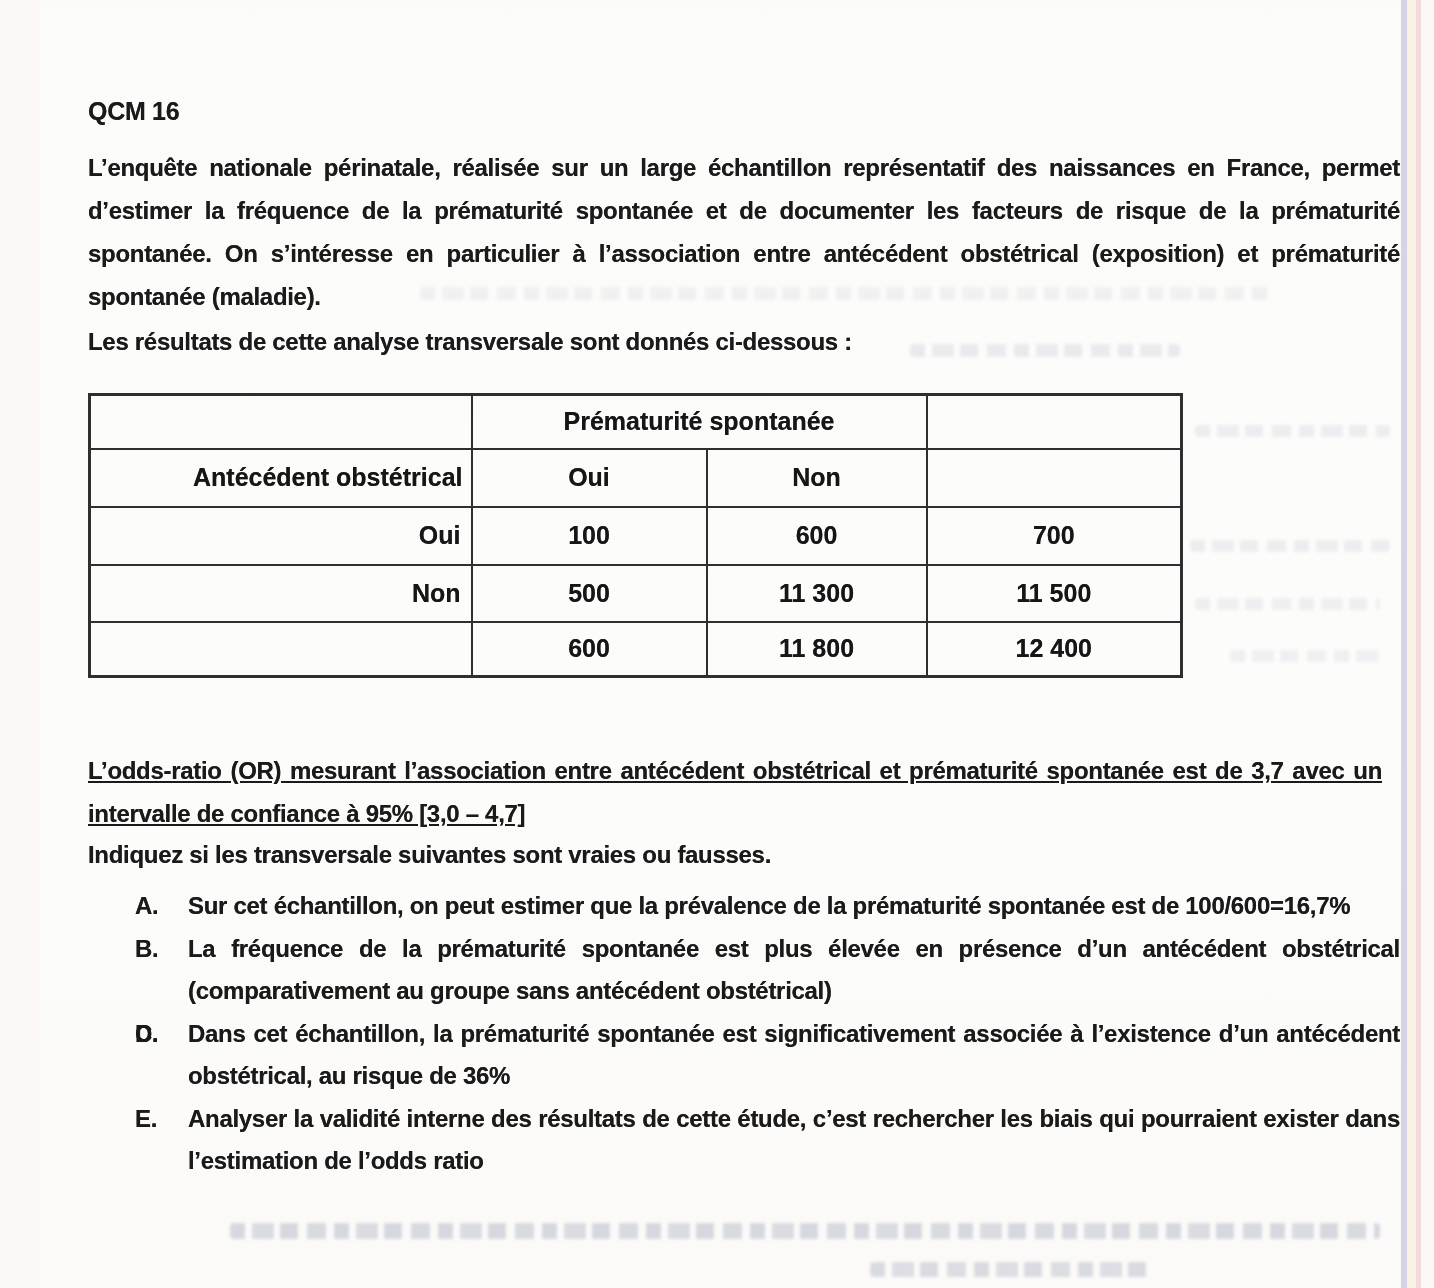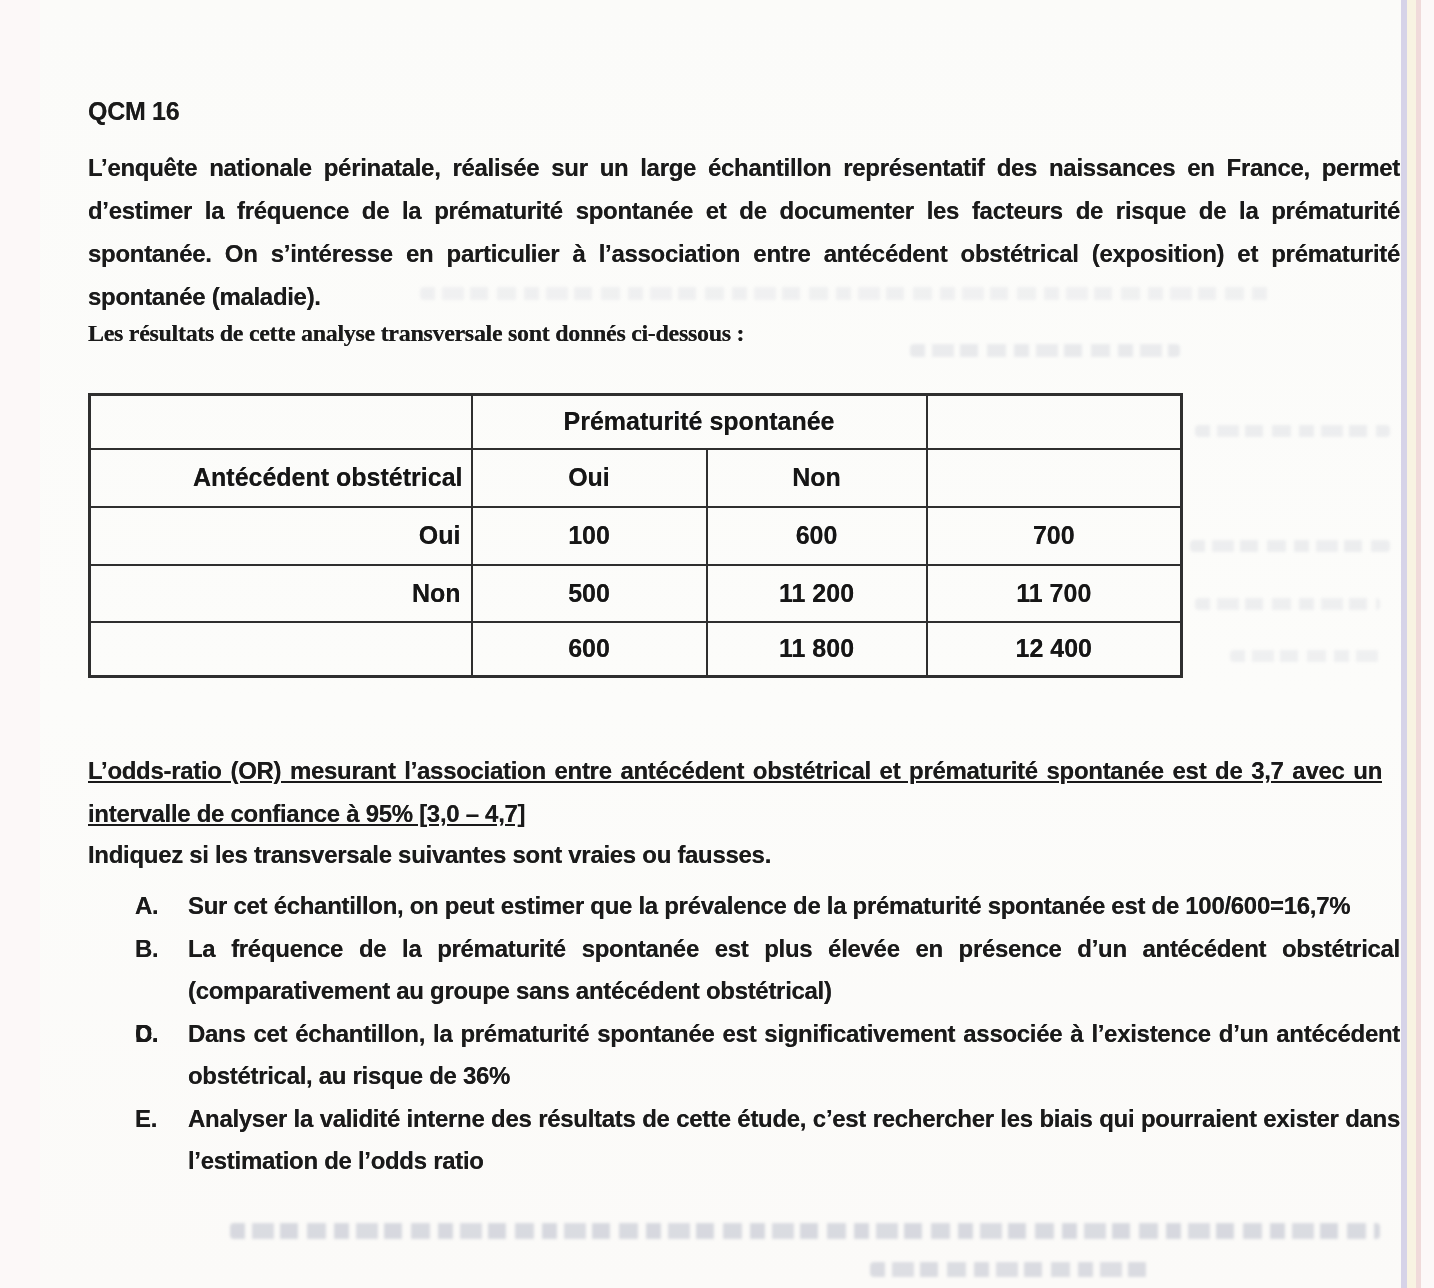--- a/index.html
+++ b/index.html
@@ -30,21 +30,21 @@
     position: absolute; left: 48px; width: 1312px;
     color: #1a1a1a; font-weight: 700;
     font-size: 24px; line-height: 43px;
     letter-spacing: -0.3px;
     text-shadow: 0 0 0.6px rgba(25,25,25,0.75);
   }
   .justify { text-align: justify; }
 
   #title       { top: 90px;  font-size: 25px; }
   #intro       { top: 146px; }
-  #results     { top: 312px; font-family: Liberation Serif, serif; }
+  #results     { top: 320px; }
   #or-text     { top: 749px; width: 1294px; text-decoration: underline; }
   #instruction { top: 833px; }
 
   
   #ctable {
     position: absolute; left: 48px; top: 393px;
     border-collapse: collapse;
     table-layout: fixed;
     width: 1092px;
     color: #161616;
@@ -132,22 +132,22 @@
         </tr>
         <tr class="r3">
           <td class="row-label">Oui</td>
           <td>100</td>
           <td>600</td>
           <td>700</td>
         </tr>
         <tr class="r4">
           <td class="row-label">Non</td>
           <td>500</td>
-          <td>11 200</td>
-          <td>11 700</td>
+          <td>11 300</td>
+          <td>11 500</td>
         </tr>
         <tr class="r5">
           <td class="row-label"></td>
           <td>600</td>
           <td>11 800</td>
           <td>12 400</td>
         </tr>
       </tbody>
     </table>
 

